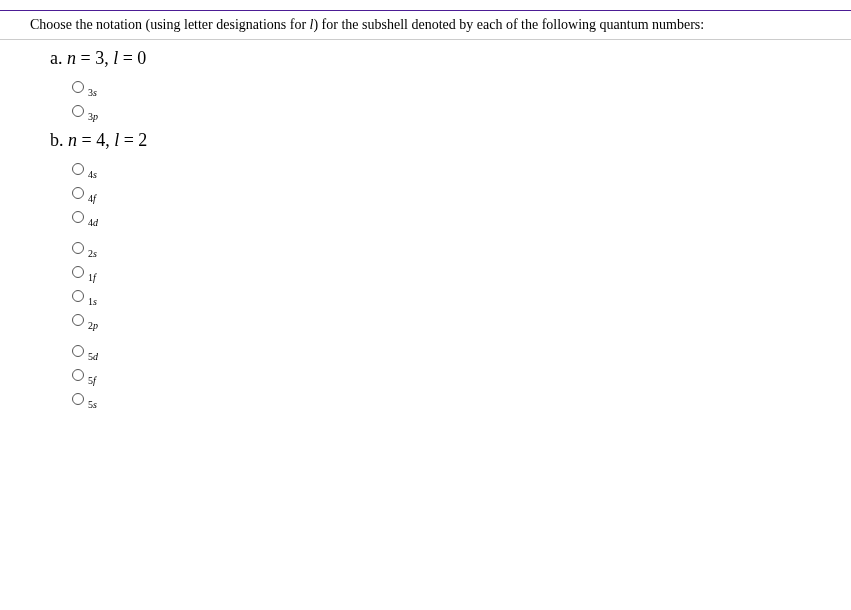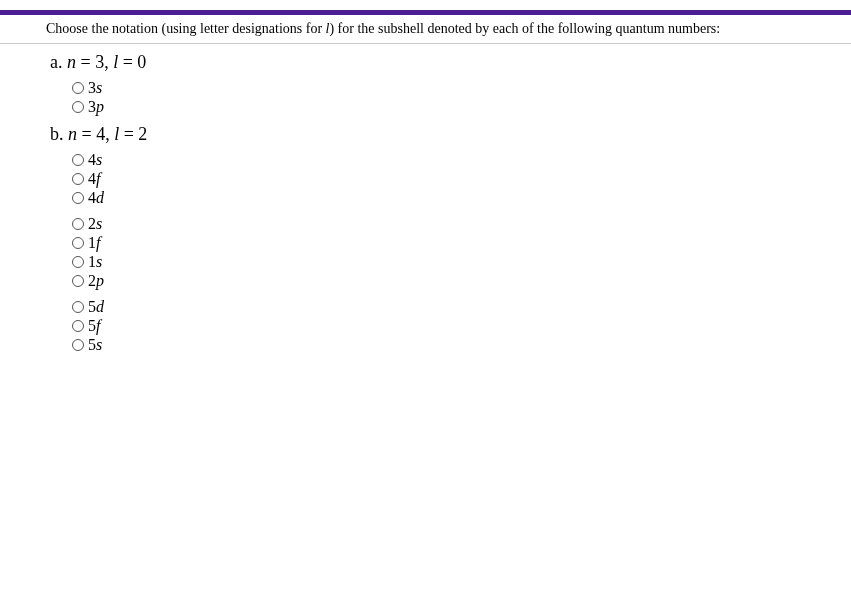--- a/index.html
+++ b/index.html
@@ -1,25 +1,25 @@
 <!DOCTYPE html>
 <html><head>
   <meta charset="utf-8">
   <style>
     * { box-sizing: border-box; margin: 0; padding: 0; }
     body { font-family: "Times New Roman", serif; font-size: 14px; color: #000; background: #fff; width: 851px; height: 610px; padding: 10px 0; }
-    .header-row { border-top: 5px solid #4c1d95; border-bottom: 1px solid #ccc; padding: 6px 46px; font-size: 14px; }
+    .header-row { border-top: 1px solid #4c1d95; border-bottom: 1px solid #ccc; padding: 6px 30px; font-size: 14px; }
     .italic { font-style: italic; }
     .content { padding: 8px 50px 0 50px; }
     .part { margin-bottom: 8px; }
     .part-label { font-size: 18px; margin-bottom: 6px; }
     .options { padding-left: 22px; }
     .option-row { margin: 1px 0; display: flex; align-items: center; gap: 4px; }
     .radio-circle { width: 12px; height: 12px; border: 1px solid #555; border-radius: 50%; display: inline-block; flex-shrink: 0; }
-    .option-text { font-size: 16px; font-style: italic; }
+    .option-text { font-size: 10px; font-style: italic; margin-top: 12px; }
     .option-text .num { font-style: normal; }
     .n { font-style: italic; }
     .l { font-style: italic; }
   </style>
 </head>
 <body>
 
 <div class="header-row">
   <span>Choose the notation (using letter designations for </span><span class="italic">l</span><span>) for the subshell denoted by each of the following quantum numbers:</span>
 </div>

